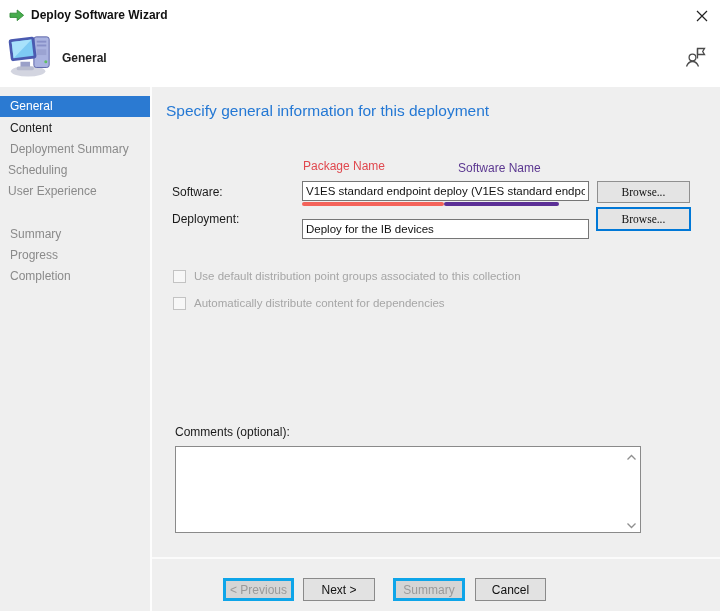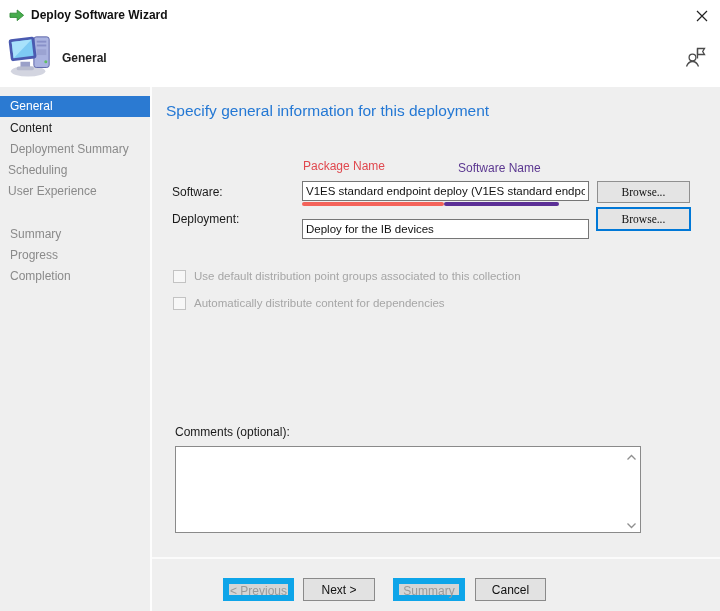--- a/index.html
+++ b/index.html
@@ -66,21 +66,21 @@
                            resize:none; font-family:"Liberation Sans",sans-serif; font-size:12px; }
   .scroll-arrow { position:absolute; right:4px; width:11px; height:9px; }
   .scroll-arrow.up { top:5px; }
   .scroll-arrow.down { bottom:5px; }
 
   
   .footer-divider { position:absolute; left:152px; top:470px; width:568px; height:2px; background:#fbfbfb; }
   .footer-btn { position:absolute; top:491px; height:23px; font-family:"Liberation Sans",sans-serif;
                 font-size:12px; font-weight:500; }
   .footer-btn.enabled { background:#e2e2e2; border:1px solid #8a8a8a; color:#111; cursor:pointer; }
-  .footer-btn.disabled { background:#d5d5d5; border:6px solid #0ea5e9; color:#9a9a9a; }
+  .footer-btn.disabled { background:#d5d5d5; border:3px solid #0ea5e9; color:#9a9a9a; }
   .btn-prev { left:223px; width:71px; }
   .btn-next { left:303px; width:72px; }
   .btn-summary { left:393px; width:72px; }
   .btn-cancel { left:475px; width:71px; }
 </style>
 </head>
 <body>
 
 <div class="window">
 

